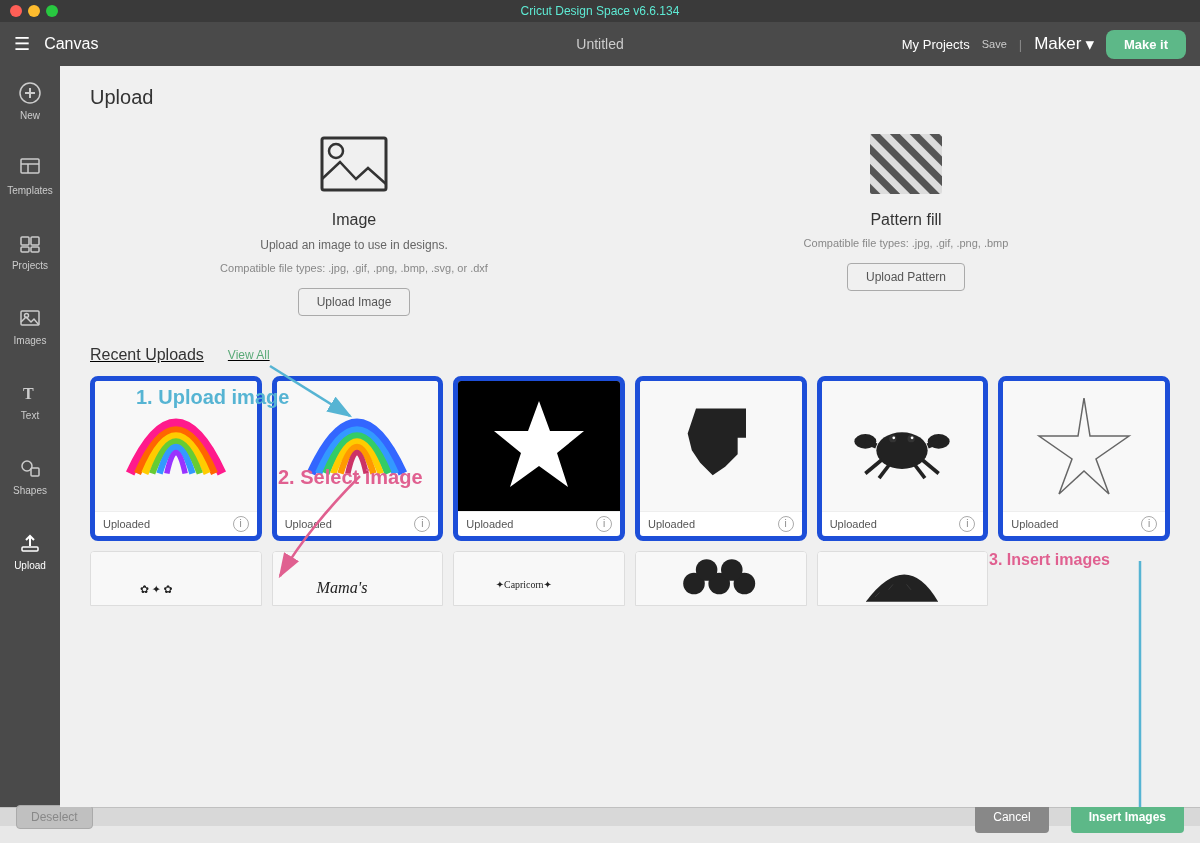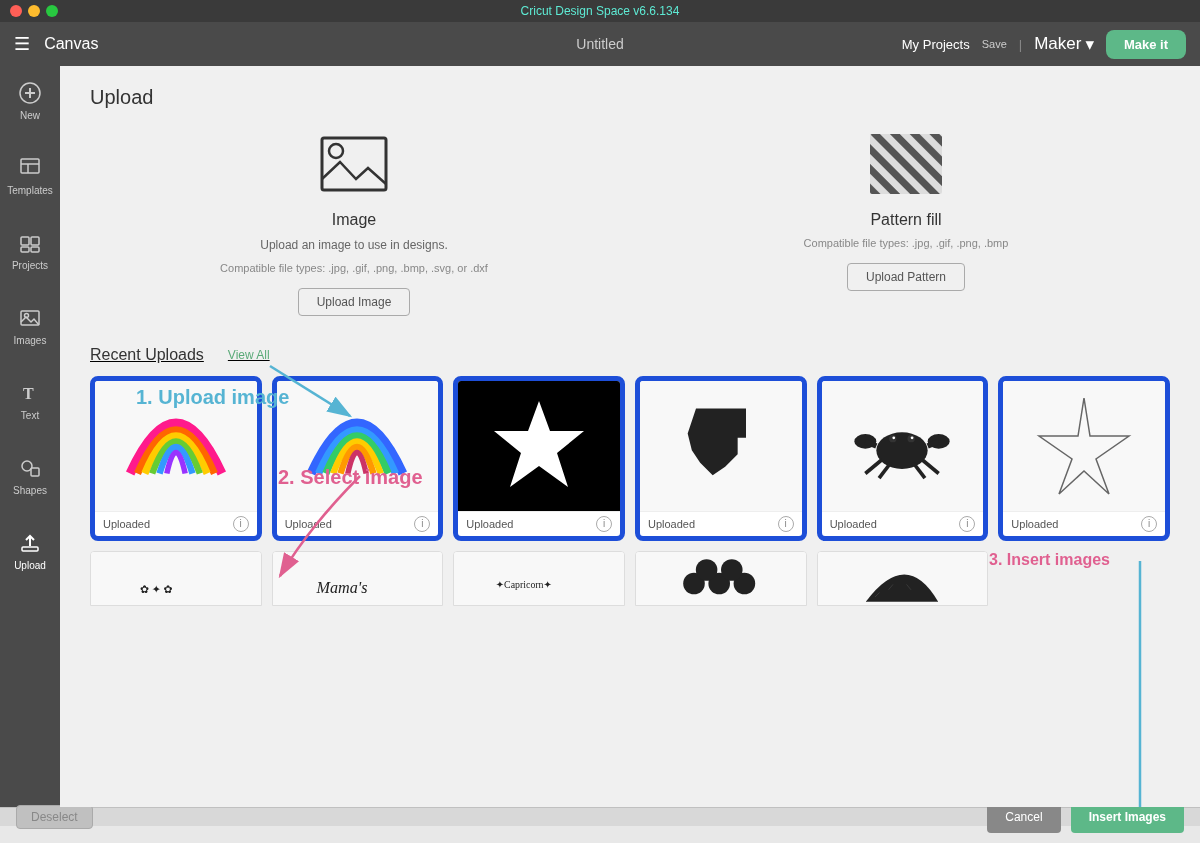--- a/index.html
+++ b/index.html
@@ -309,20 +309,21 @@
     }
     .insert-btn {
       background: #5db888;
       border: none;
       border-radius: 4px;
       padding: 5px 18px;
       font-size: 12px;
       color: #fff;
       cursor: pointer;
       font-weight: 600;
+      margin-left: 12px;
     }
 
     
     .annotations {
       position: absolute;
       top: 0; left: 0; right: 0; bottom: 0;
       pointer-events: none;
     }
 
     

